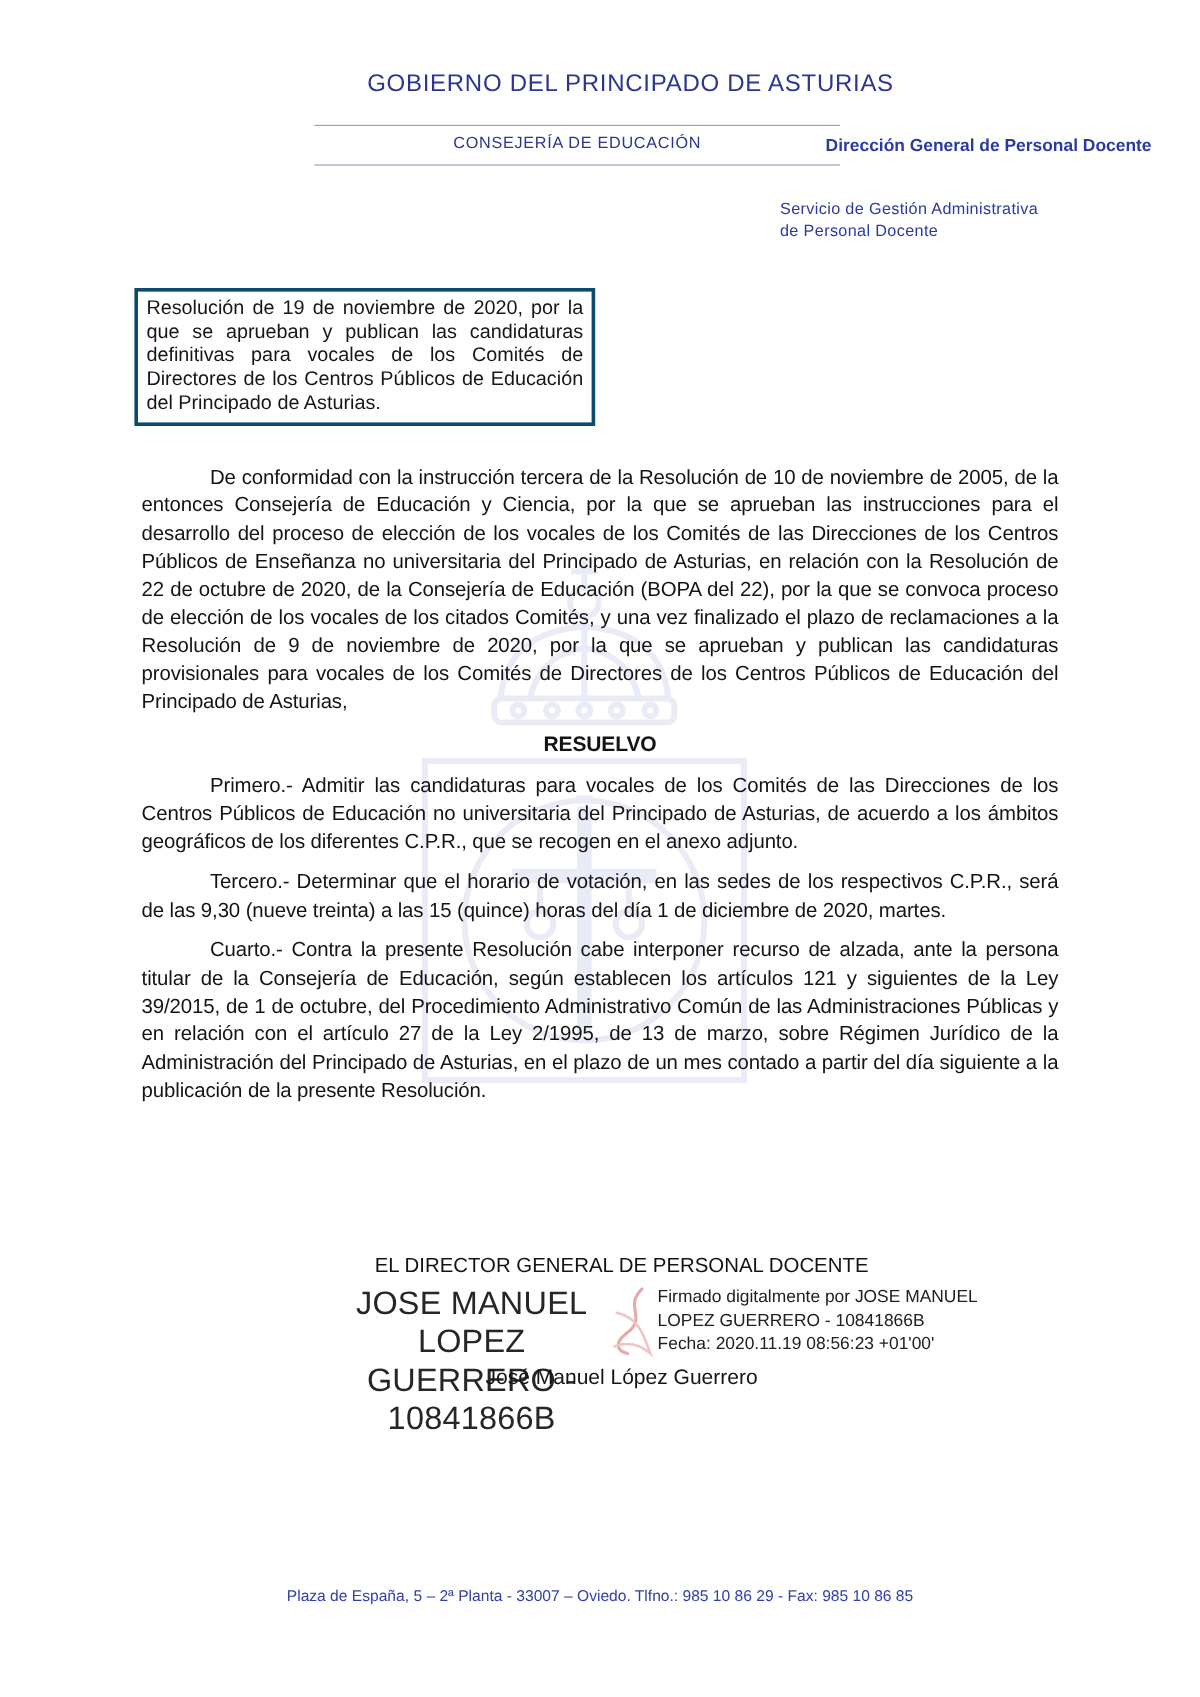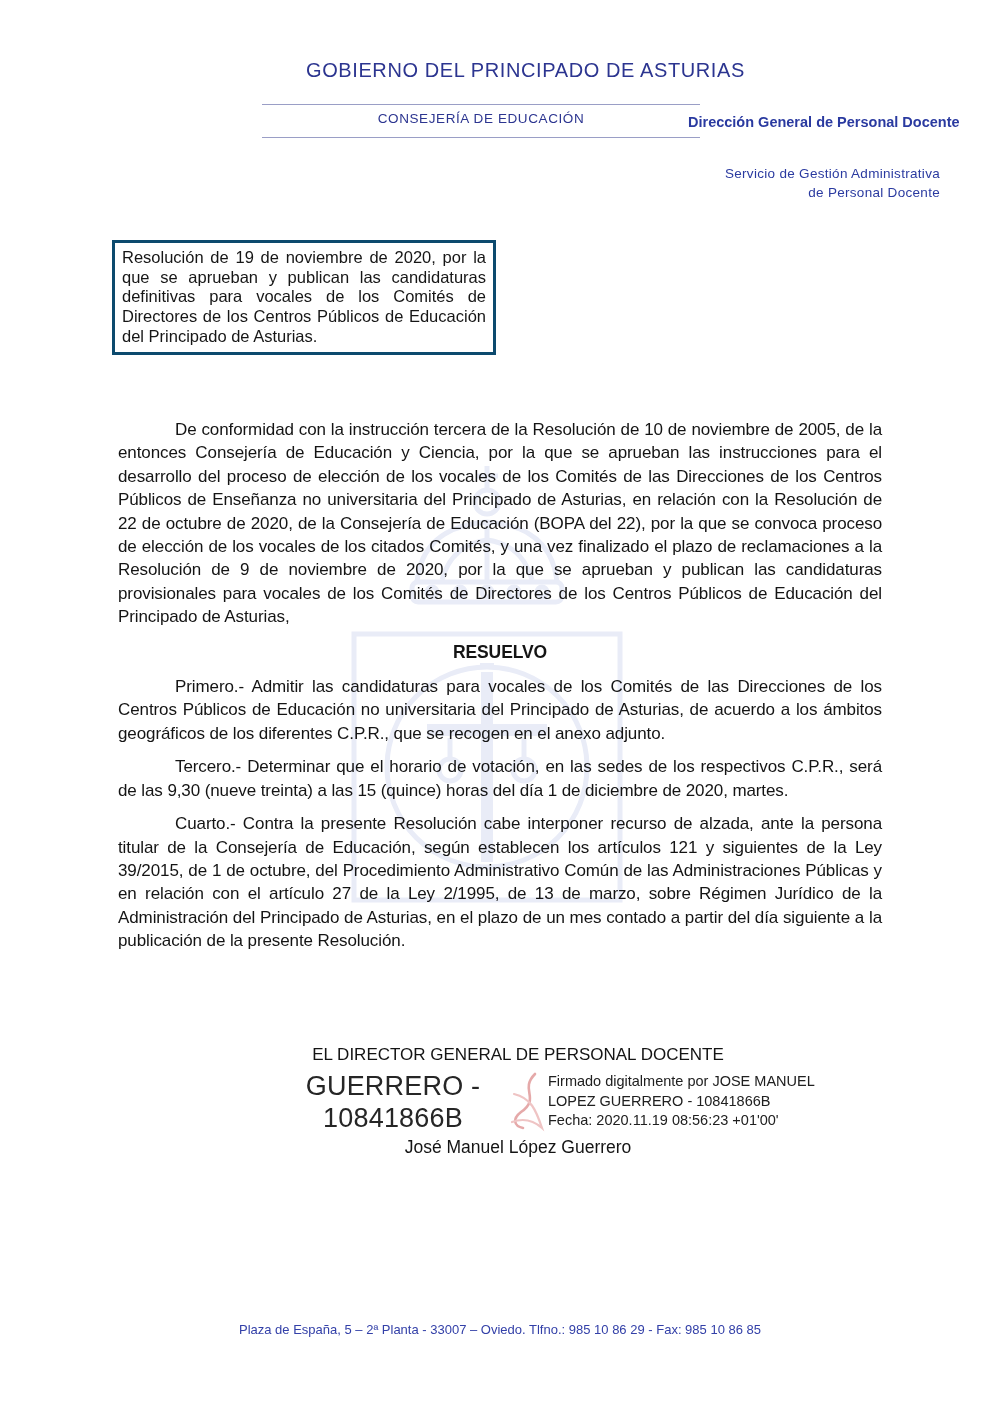--- a/index.html
+++ b/index.html
@@ -32,21 +32,21 @@
     font-size: 13.5px; letter-spacing: 0.6px;
     color: #2c3590; font-weight: 500;
   }
   .direction {
     left: 688px; top: 114px; width: 260px;
     font-size: 14.5px; color: #2a3aa0; font-weight: 700;
     white-space: nowrap;
   }
   .service {
     left: 650px; top: 164px; width: 290px;
-    text-align: right;
+    text-align: left;
     font-size: 13.5px; line-height: 19px;
     color: #2a3aa0; font-weight: 500; letter-spacing: 0.3px;
   }
 
   
   .subject-box {
     left: 112px; top: 240px; width: 384px;
     border: 3px solid #0c4a6e;
     padding: 5px 7px;
     font-size: 16.5px; line-height: 19.7px;
@@ -56,21 +56,21 @@
 
   
   .watermark {
     left: 342px; top: 462px;
     width: 290px; height: 480px;
     pointer-events: none;
   }
 
   
   .doc-body {
-    left: 118px; top: 418px; width: 764px;
+    left: 118px; top: 386px; width: 764px;
     font-size: 17px; line-height: 23.4px;
     letter-spacing: -0.1px;
     text-align: justify;
     color: #141414;
     position: absolute;
   }
   .doc-body p { text-indent: 57px; margin: 0 0 10px 0; }
   .resuelvo {
     text-align: center; font-weight: bold;
     font-size: 17.5px;
@@ -158,20 +158,21 @@
   <p>De conformidad con la instrucción tercera de la Resolución de 10 de noviembre de 2005, de la entonces Consejería de Educación y Ciencia, por la que se aprueban las instrucciones para el desarrollo del proceso de elección de los vocales de los Comités de las Direcciones de los Centros Públicos de Enseñanza no universitaria del Principado de Asturias, en relación con la Resolución de 22 de octubre de 2020, de la Consejería de Educación (BOPA del 22), por la que se convoca proceso de elección de los vocales de los citados Comités, y una vez finalizado el plazo de reclamaciones a la Resolución de 9 de noviembre de 2020, por la que se aprueban y publican las candidaturas provisionales para vocales de los Comités de Directores de los Centros Públicos de Educación del Principado de Asturias,</p>
   <div class="resuelvo">RESUELVO</div>
   <p>Primero.- Admitir las candidaturas para vocales de los Comités de las Direcciones de los Centros Públicos de Educación no universitaria del Principado de Asturias, de acuerdo a los ámbitos geográficos de los diferentes C.P.R., que se recogen en el anexo adjunto.</p>
   <p>Tercero.- Determinar que el horario de votación, en las sedes de los respectivos C.P.R., será de las 9,30 (nueve treinta) a las 15 (quince) horas del día 1 de diciembre de 2020, martes.</p>
   <p>Cuarto.-  Contra la presente Resolución cabe interponer recurso de alzada, ante la persona titular de la Consejería de Educación, según establecen los artículos 121 y siguientes de la Ley 39/2015, de 1 de octubre, del Procedimiento Administrativo Común de las Administraciones Públicas y en relación con el artículo 27 de la Ley 2/1995, de 13 de marzo, sobre Régimen Jurídico de la Administración del Principado de Asturias, en el plazo de un mes contado a partir del día siguiente a la publicación de la presente Resolución.</p>
 </div>
 
 <div class="abs sig-role">EL DIRECTOR GENERAL DE PERSONAL DOCENTE</div>
 
 <div class="abs sig-name">
+  <div>JOSE MANUEL LOPEZ</div>
   <div>GUERRERO - 10841866B</div>
 </div>
 
 <svg class="abs sig-ribbon" viewBox="0 0 42 62" aria-hidden="true">
   <g fill="none" stroke-linecap="round">
     <path d="M30 4 C 14 20, 36 28, 16 42 C 7 49, 9 56, 18 58" stroke="#e5a9a9" stroke-width="2.6"></path>
     <path d="M9 24 C 26 28, 31 40, 37 58 C 28 50, 18 48, 7 52" stroke="#efc4c4" stroke-width="2.2"></path>
   </g>
 </svg>
 

